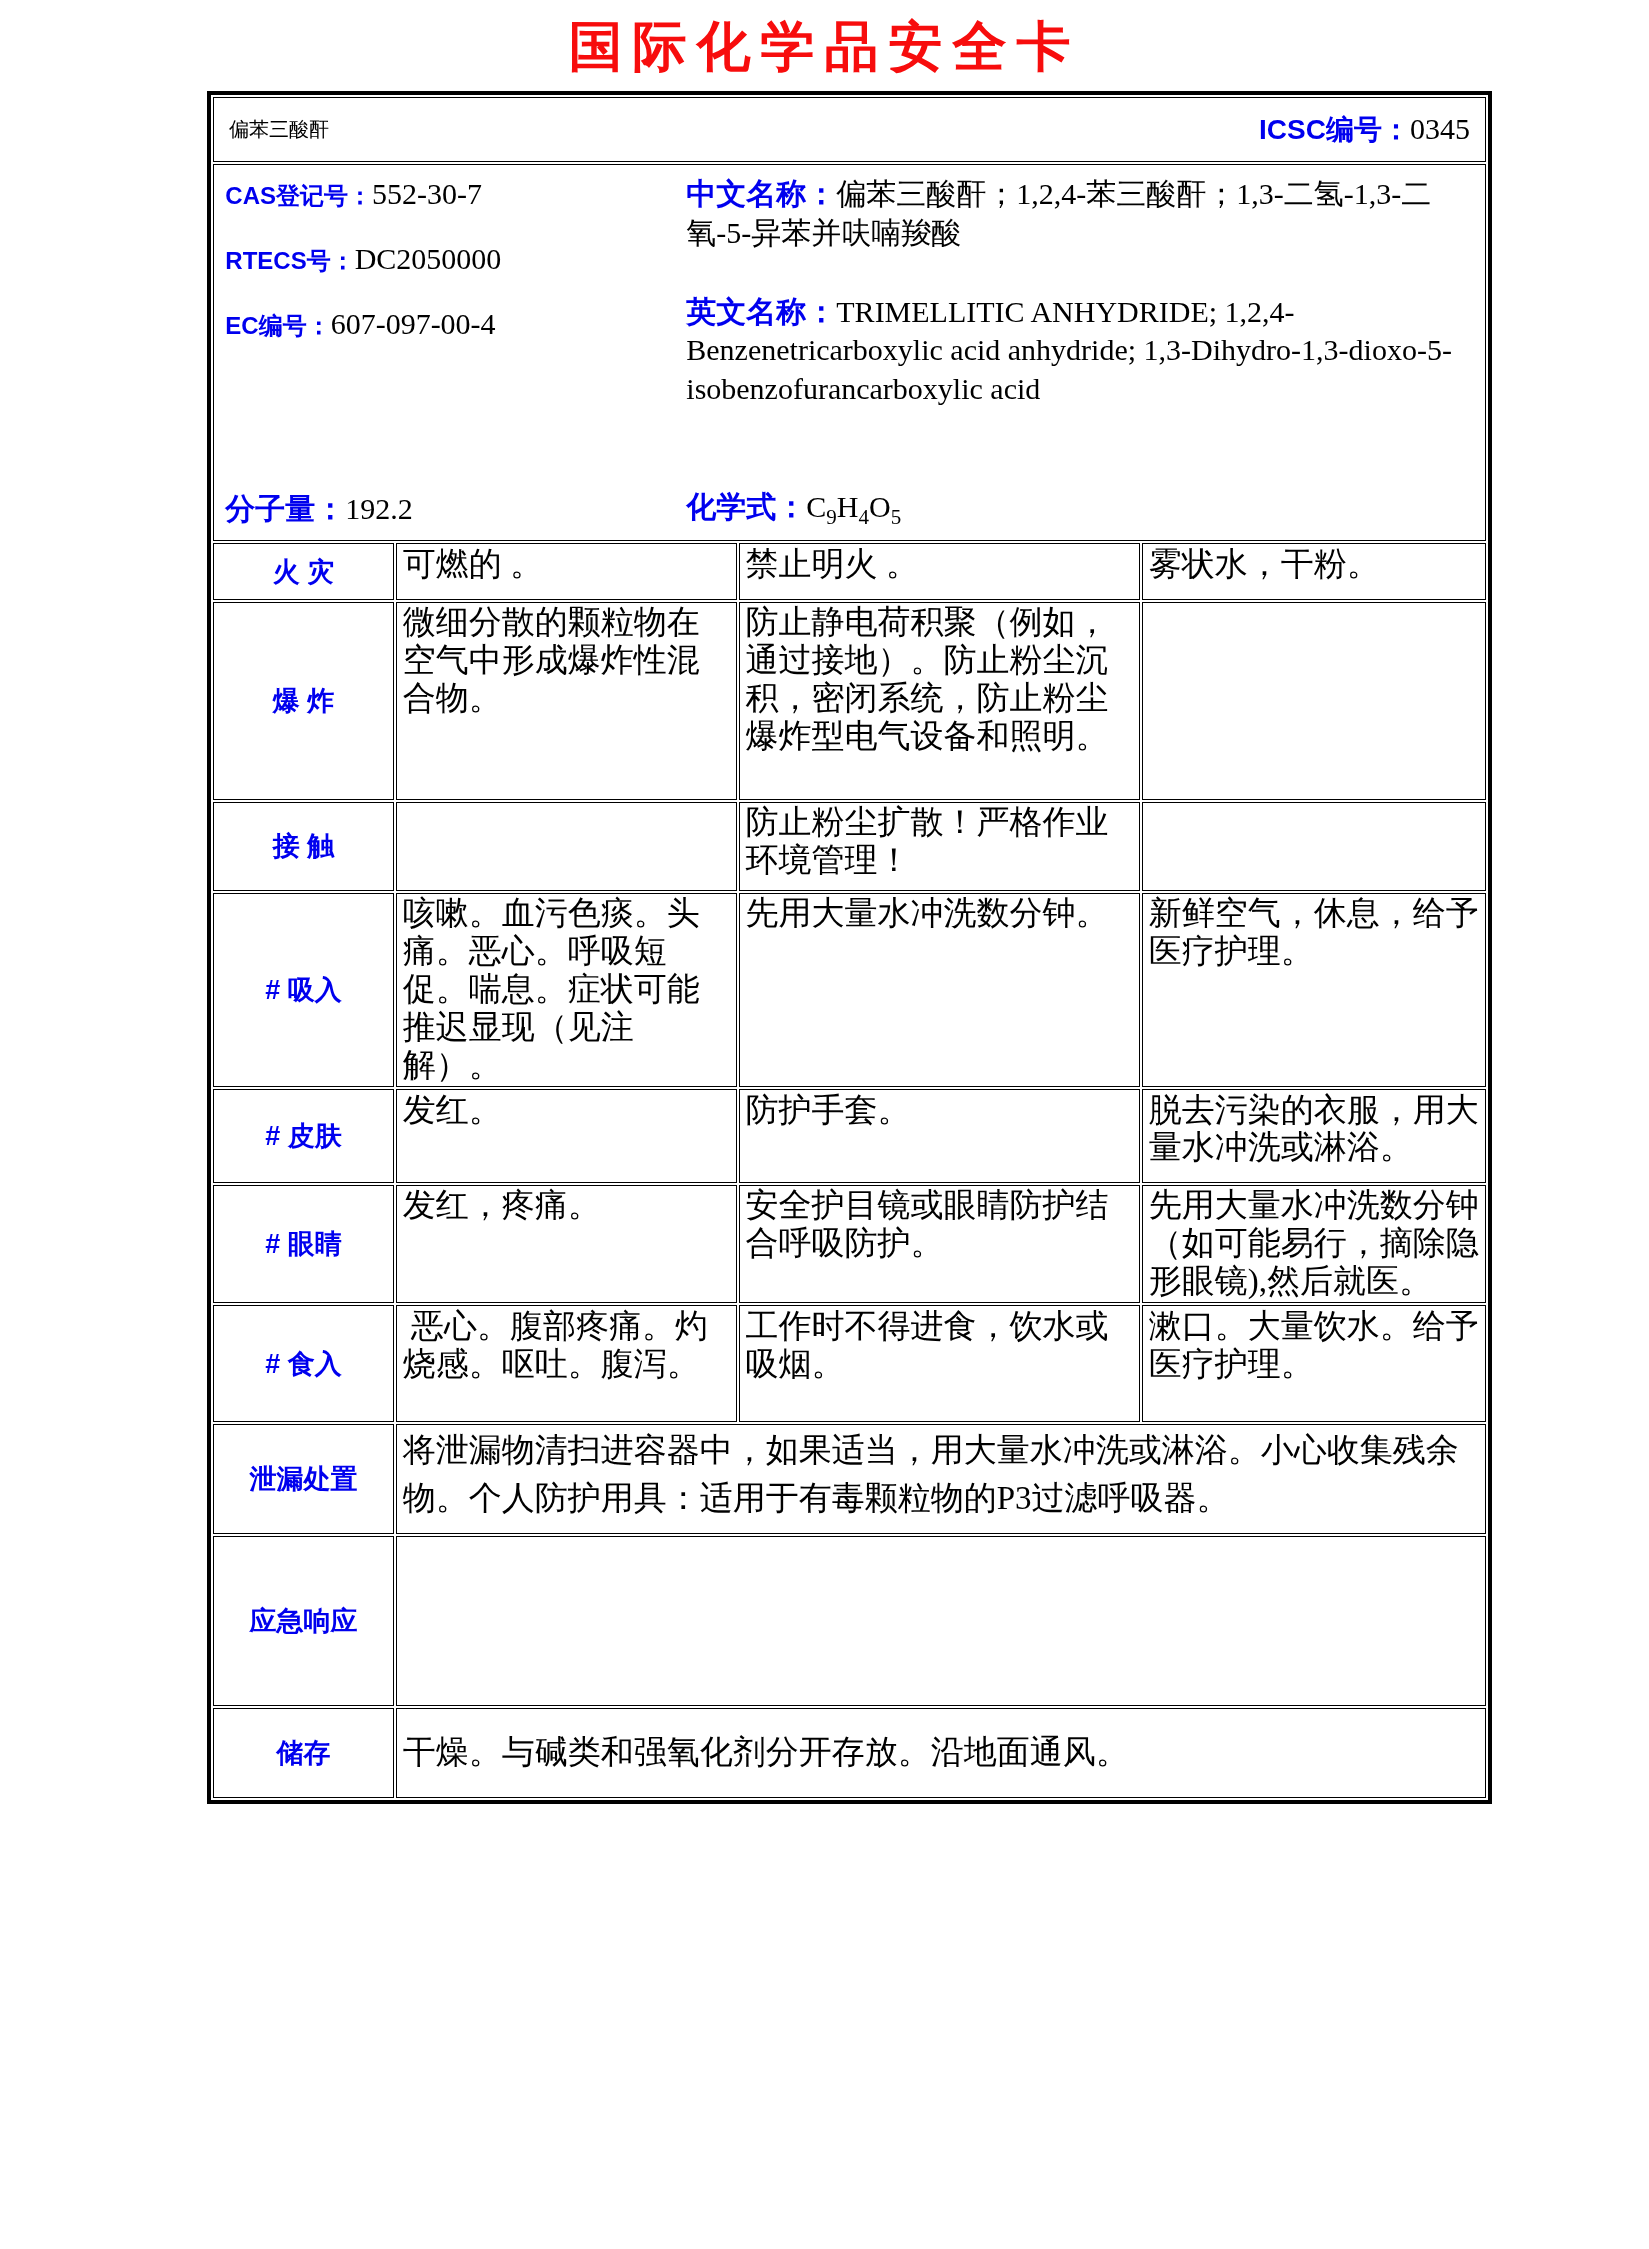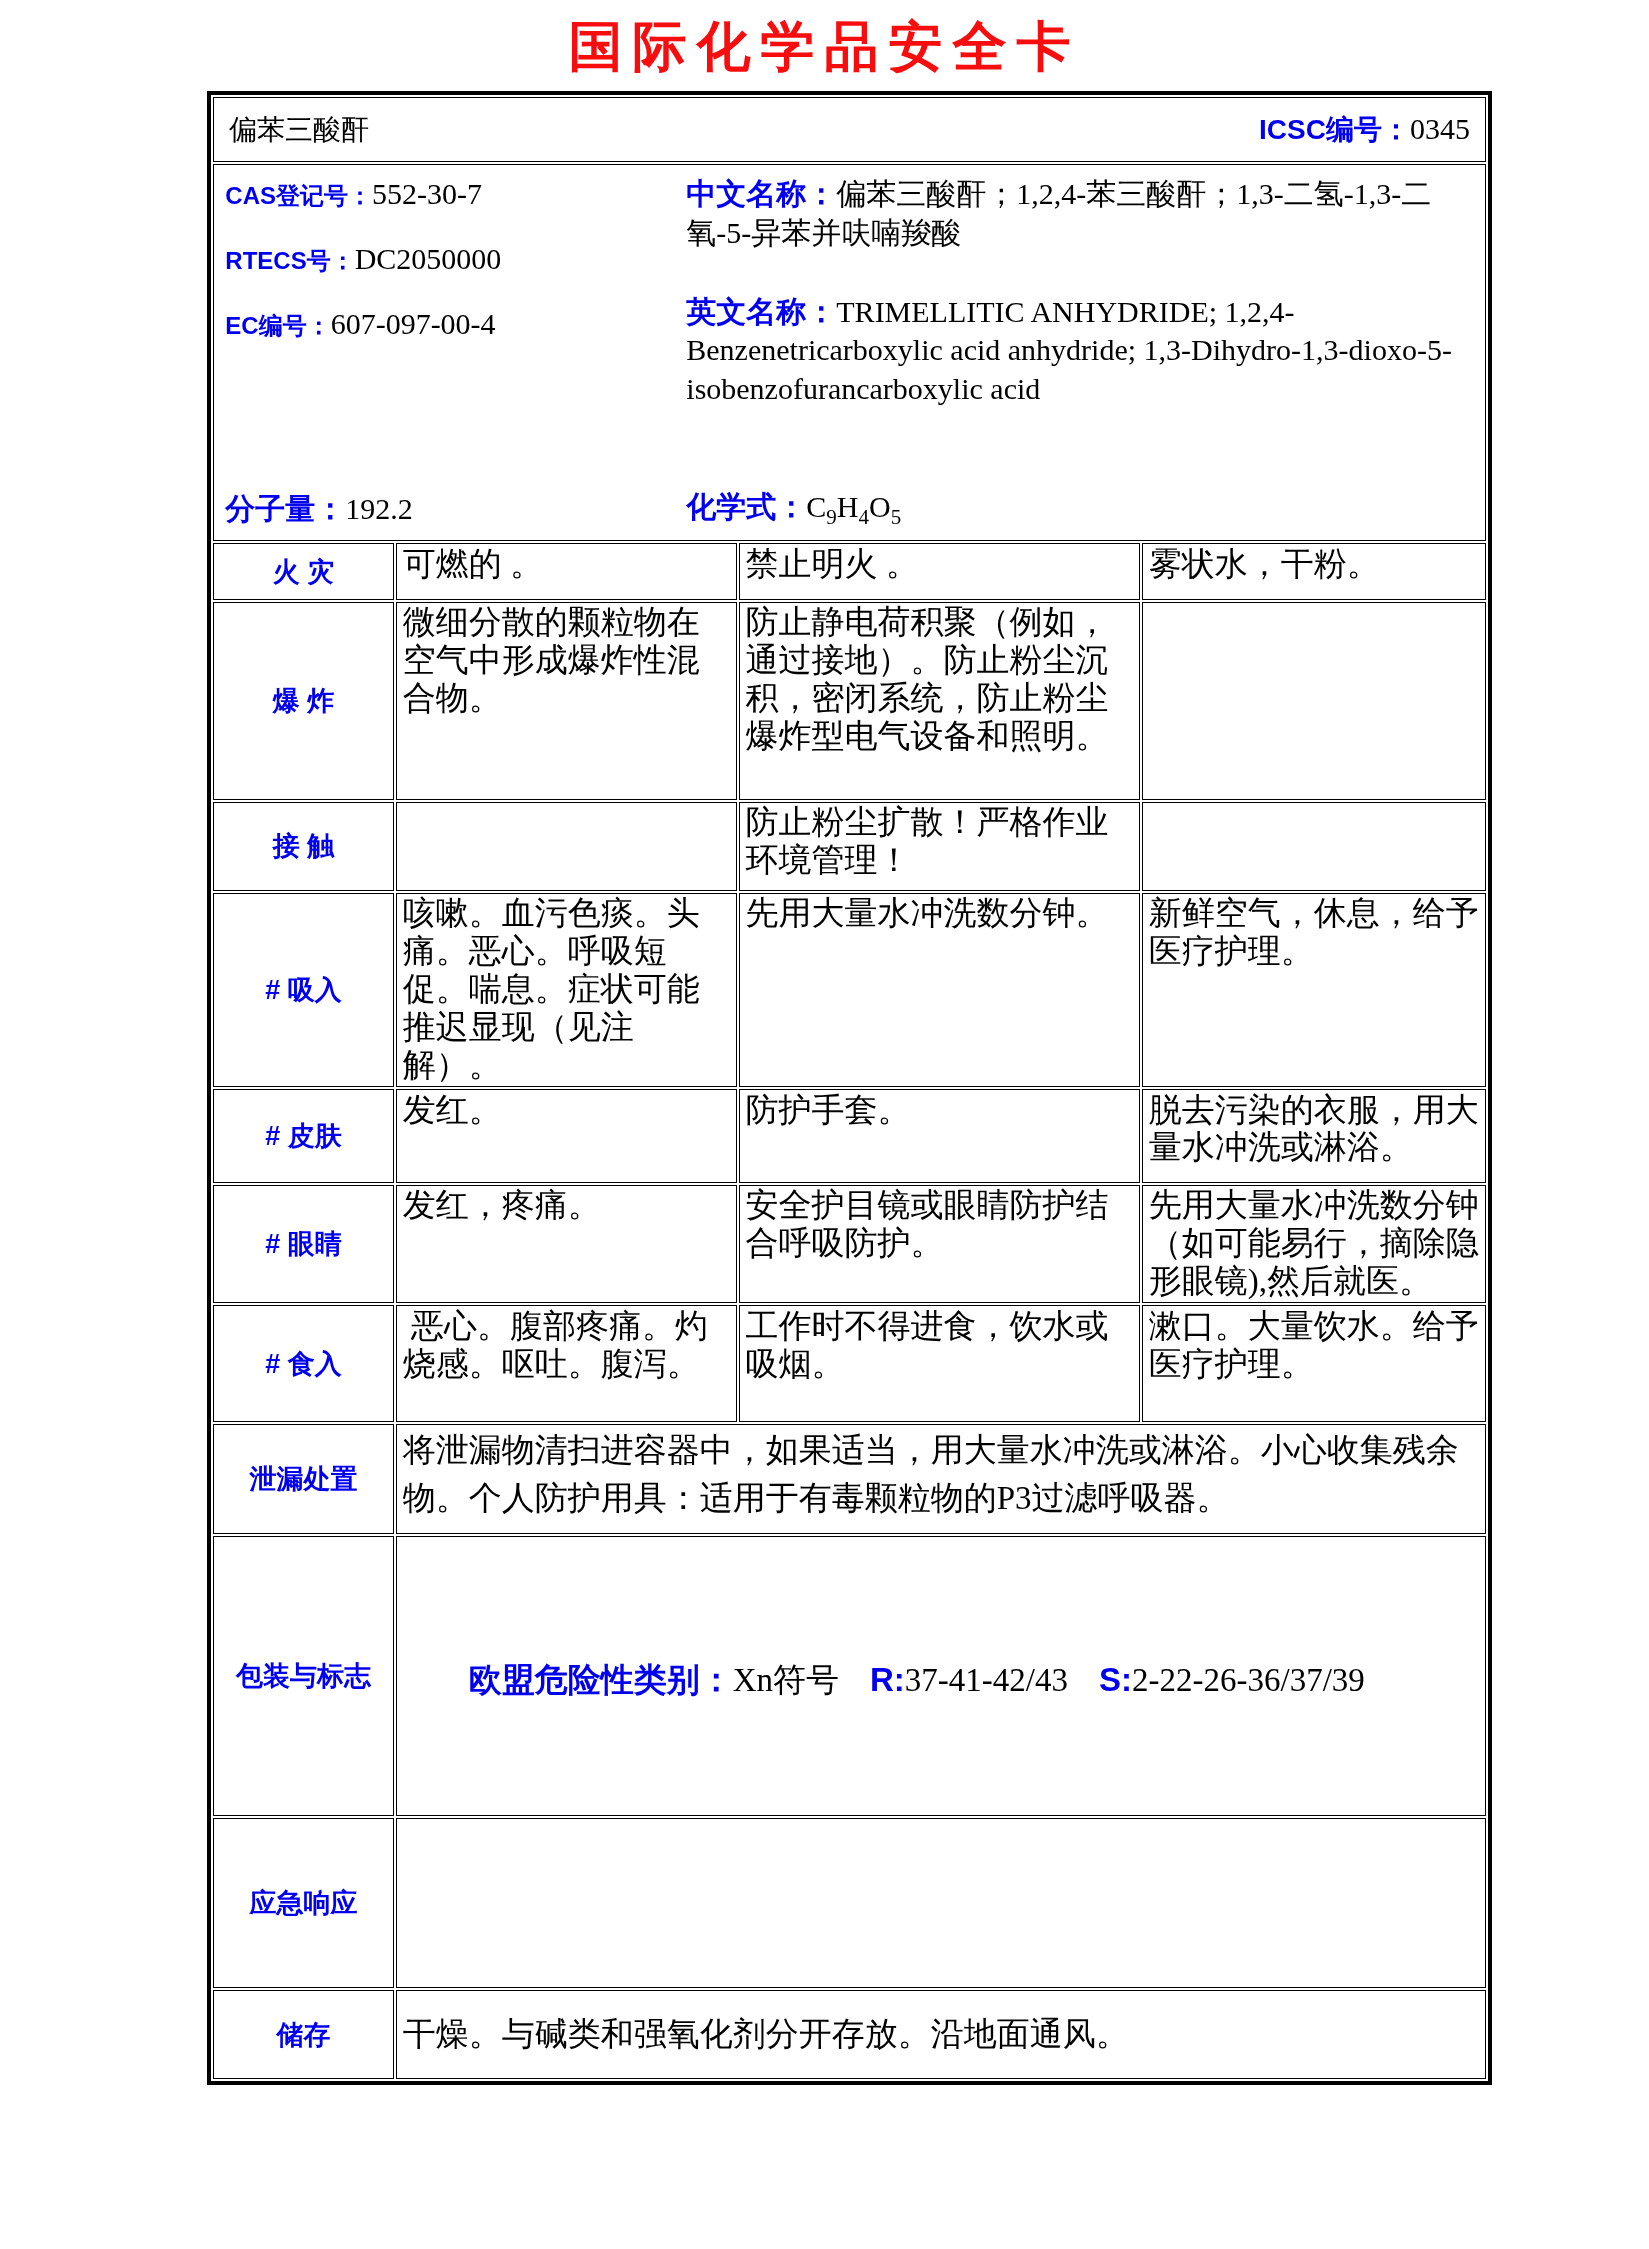--- a/index.html
+++ b/index.html
@@ -16,21 +16,21 @@
                border:4.3px solid #000; border-collapse:separate; border-spacing:2.8px;
                background:#fff; }
   td { border:1.4px solid #000; vertical-align:top; background:#fff; overflow:hidden; }
 
   .blab { font-family:"Liberation Sans","DejaVu Sans",sans-serif;
           font-weight:bold; color:var(--blue); }
 
   
   .strip-cell { height:61px; vertical-align:middle; }
   .strip { display:flex; justify-content:space-between; align-items:center; padding:0 14px; }
-  .strip .chem { font-size:28px; }
+  .strip .chem { font-size:20px; }
   .strip .icsc { font-size:28px; }
   .strip .icsc .num { font-size:30px; }
 
   
   .id-cell { height:358px; padding:8.5px 11.3px; }
   .idgrid { display:grid; grid-template-columns:461px 1fr; grid-template-rows:1fr auto; height:100%; }
   .idleft p { margin:2.8px 0 30px; font-size:30px; white-space:nowrap; }
   .idleft .blab { font-size:24px; }
   .idright { font-size:30px; line-height:1.28; }
   .idright p { margin:1.4px 0 0; }
@@ -154,28 +154,20 @@
     <td class="cc"> 恶心。腹部疼痛。灼烧感。呕吐。腹泻。</td>
     <td class="cc">工作时不得进食，饮水或吸烟。</td>
     <td class="cc">漱口。大量饮水。给予医疗护理。</td>
   </tr>
 
   <tr class="r-spill">
     <td class="lab">泄漏处置</td>
     <td class="cc" colspan="3">将泄漏物清扫进容器中，如果适当，用大量水冲洗或淋浴。小心收集残余物。个人防护用具：适用于有毒颗粒物的P3过滤呼吸器。</td>
   </tr>
 
-  <tr class="r-pack">
-    <td class="lab">包装与标志</td>
-    <td class="cc" colspan="3">
-      <div class="pack-line">
-        <span class="blab">欧盟危险性类别：</span><span>Xn符号</span><span class="blab rs">R:</span><span class="rsv">37-41-42/43</span><span class="blab rs">S:</span><span class="rsv">2-22-26-36/37/39</span>
-      </div>
-    </td>
-  </tr>
 
   <tr class="r-emer">
     <td class="lab">应急响应</td>
     <td class="cc" colspan="3"></td>
   </tr>
 
   <tr class="r-stor">
     <td class="lab">储存</td>
     <td class="cc" colspan="3">干燥。与碱类和强氧化剂分开存放。沿地面通风。</td>
   </tr>

